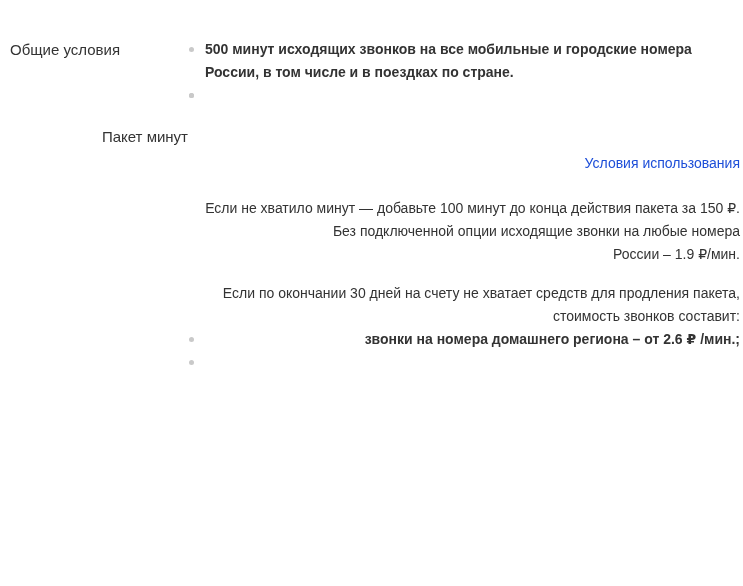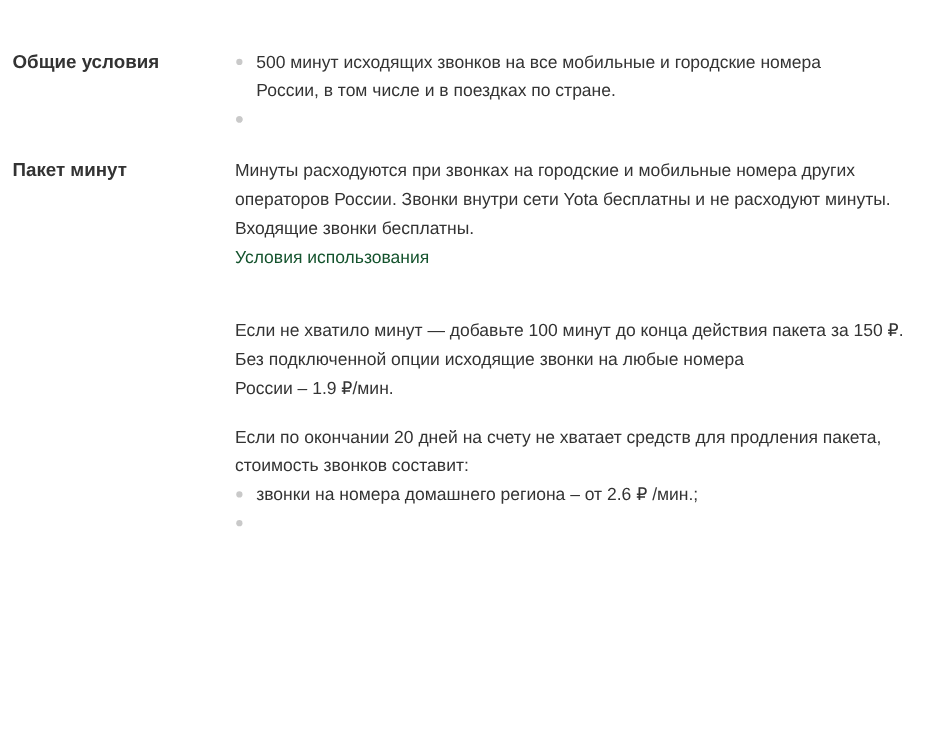--- a/index.html
+++ b/index.html
@@ -16,42 +16,44 @@
     font-family: "Liberation Sans", "DejaVu Sans", sans-serif;
     color: #333333;
     background: #ffffff;
   }
   .row {
     display: flex;
     align-items: flex-start;
   }
   .row + .row {
     margin-top: 41px;
+    text-align: right;
   }
   .col-title {
     width: 178px;
     flex: none;
   }
   .section-title {
     margin: 0;
     font-size: 15px;
     line-height: 23px;
-    font-weight: bold;
+    font-weight: normal;
     color: #333333;
   }
   .col-content {
     width: 552px;
     flex: none;
     font-size: 14px;
     line-height: 23px;
   }
   .bullets {
     list-style: none;
     margin: 0;
     padding: 0;
+    font-weight: bold;
   }
   .bullets li {
     position: relative;
     padding-left: 17px;
   }
   .dot {
     position: absolute;
     left: 1px;
     top: 9px;
     width: 5px;
@@ -59,24 +61,25 @@
     border-radius: 50%;
     background: #c9c9c9;
   }
   .para, .item-text {
     white-space: pre-line;
   }
   p {
     margin: 0;
   }
   .subheading {
-    color: #14532d;
+    color: #1d4ed8;
+    margin-top: 27px;
   }
   .para-add-minutes {
-    margin-top: 36px;
+    margin-top: 22px;
   }
   .para-after-expiry {
     margin-top: 16px;
   }
 </style>
 </head>
 <body>
 
 <div class="page">
 
@@ -99,28 +102,25 @@
         </li>
       </ul>
     </div>
   </section>
 
   <section class="row">
     <div class="col-title">
       <h3 class="section-title">Пакет минут</h3>
     </div>
     <div class="col-content">
-      <p class="para">Минуты расходуются при звонках на городские и мобильные номера других
-операторов России. Звонки внутри сети Yota бесплатны и не расходуют минуты.
-Входящие звонки бесплатны.</p>
       <p class="subheading">Условия использования</p>
       <p class="para para-add-minutes">Если не хватило минут — добавьте 100 минут до конца действия пакета за 150 ₽.
 Без подключенной опции исходящие звонки на любые номера
 России – 1.9 ₽/мин.</p>
-      <p class="para para-after-expiry">Если по окончании 20 дней на счету не хватает средств для продления пакета,
+      <p class="para para-after-expiry">Если по окончании 30 дней на счету не хватает средств для продления пакета,
 стоимость звонков составит:</p>
       <ul class="bullets">
         <li>
           <span class="dot"></span>
           <span class="item-text">звонки на номера домашнего региона – от 2.6 ₽ /мин.;</span>
         </li>
         <li>
           <span class="dot"></span>
         </li>
       </ul>

